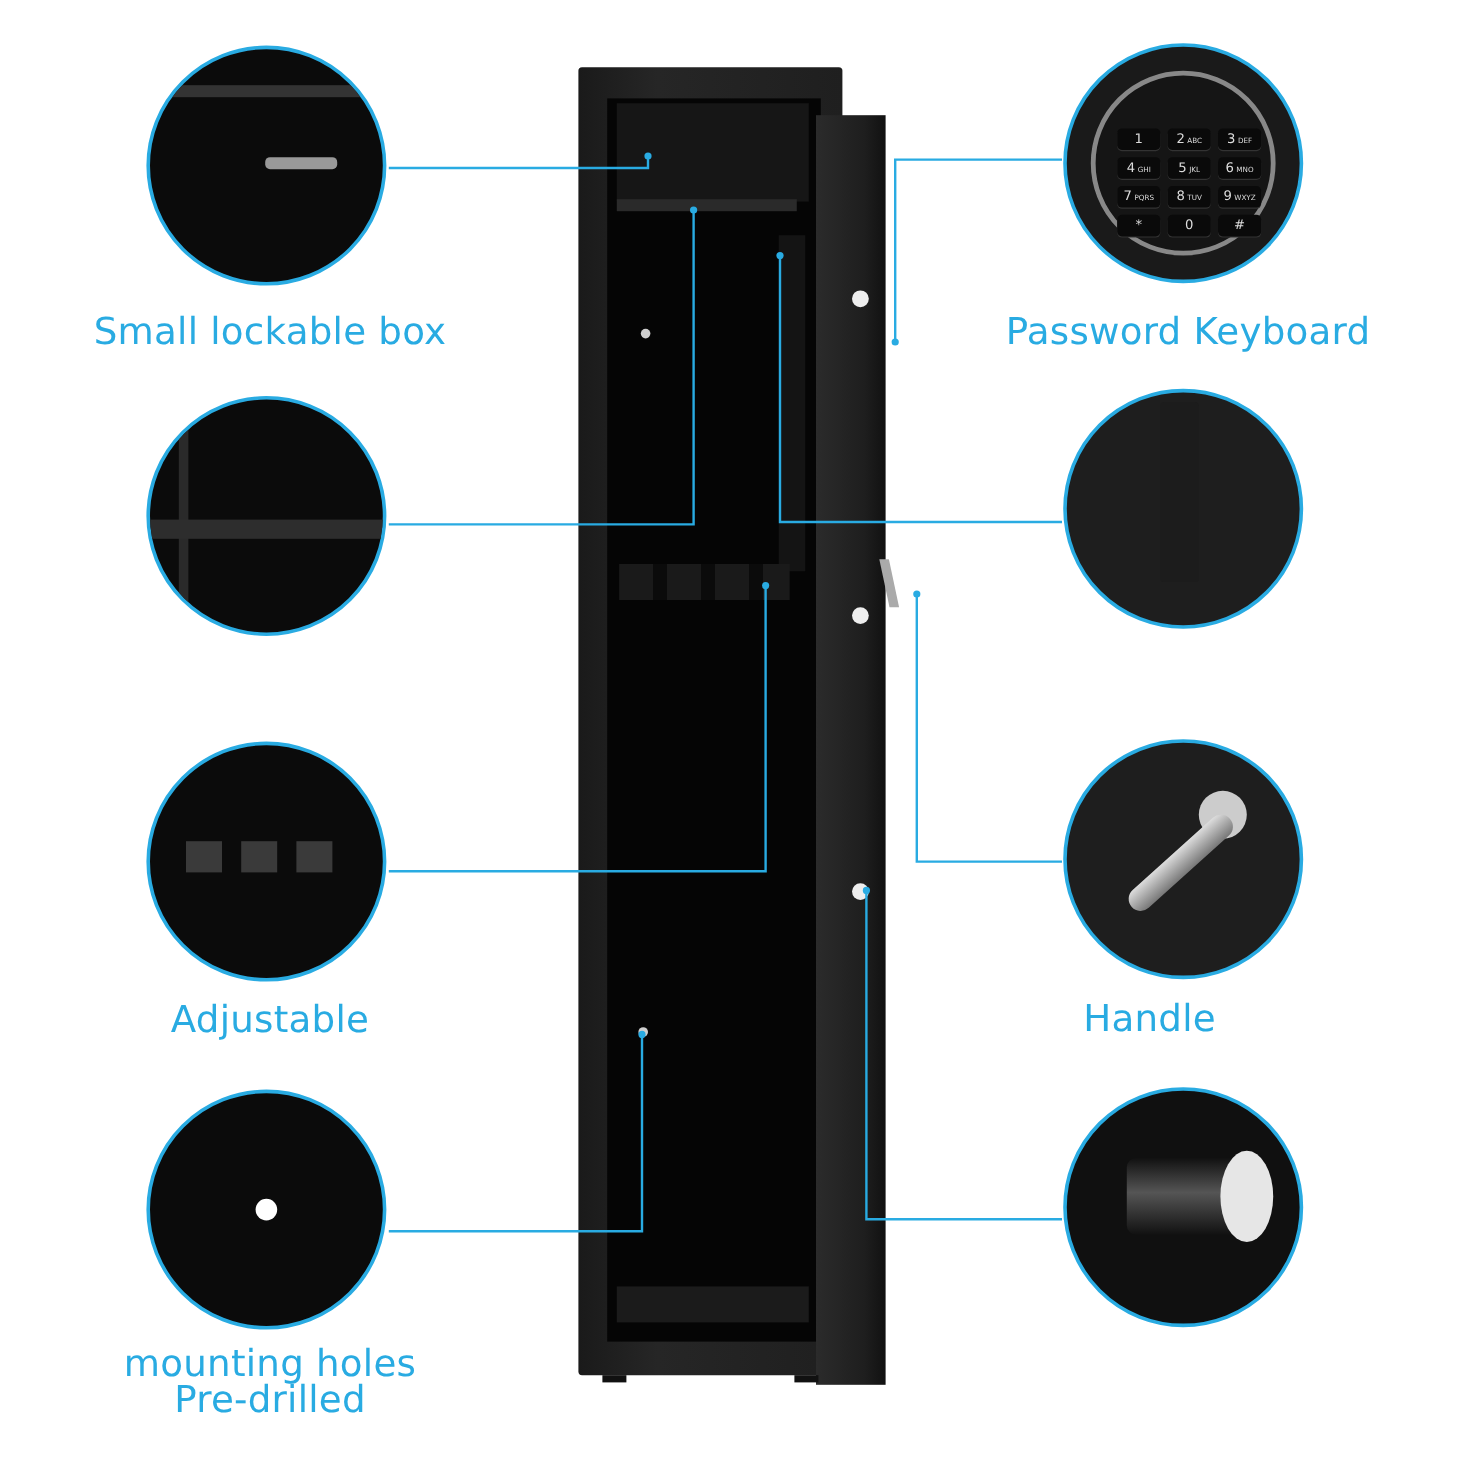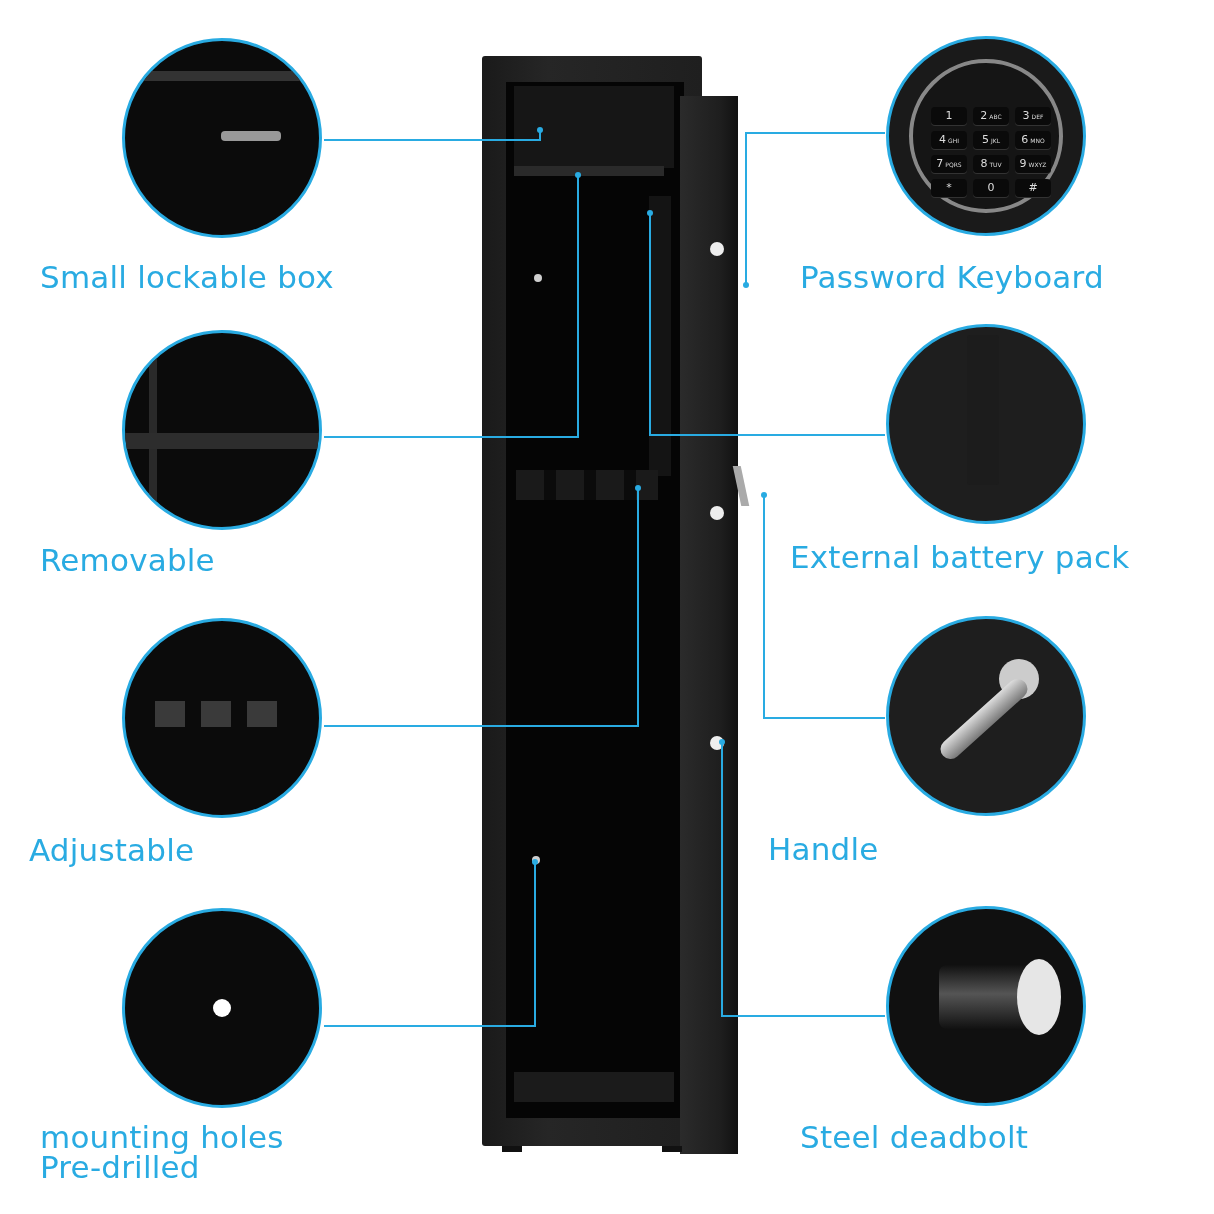--- a/index.html
+++ b/index.html
@@ -1,20 +1,20 @@
 <!DOCTYPE html>
 <html><head>
 <meta charset="utf-8">
 <style>
   html,body{margin:0;padding:0;background:#ffffff;}
   body{width:1214px;height:1214px;position:relative;overflow:hidden;font-family:"DejaVu Sans","Liberation Sans",sans-serif;}
   .stage{position:absolute;left:0;top:0;width:1214px;height:1214px;}
   .leaders{position:absolute;left:0;top:0;width:1214px;height:1214px;pointer-events:none;z-index:3;}
   .circle{position:absolute;width:200px;height:200px;border-radius:50%;border:3px solid #29abe2;box-sizing:border-box;overflow:hidden;background:#0b0b0b;z-index:2;}
-  .label{position:absolute;color:#29abe2;font-size:31px;line-height:30px;text-align:left;font-weight:500;letter-spacing:0.2px;z-index:2;}
+  .label{position:absolute;color:#29abe2;font-size:31px;line-height:30px;text-align:center;font-weight:500;letter-spacing:0.2px;z-index:2;}
   
   .safe{position:absolute;left:482px;top:56px;width:262px;height:1098px;z-index:1;}
   .safe .frame{position:absolute;left:0;top:0;width:220px;height:1090px;background:linear-gradient(90deg,#1a1a1a,#262626 30%,#1f1f1f);border-radius:3px;}
   .safe .inner{position:absolute;left:24px;top:26px;width:178px;height:1036px;background:#050505;}
   .safe .box{position:absolute;left:32px;top:30px;width:160px;height:82px;background:#161616;}
   .safe .shelf{position:absolute;left:32px;top:110px;width:150px;height:10px;background:#2a2a2a;}
   .safe .rack{position:absolute;left:34px;top:414px;width:142px;height:30px;background:repeating-linear-gradient(90deg,#1a1a1a 0 28px,#0b0b0b 28px 40px);}
   .safe .bracket{position:absolute;left:167px;top:140px;width:22px;height:280px;background:#141414;}
   .safe .floor{position:absolute;left:32px;top:1016px;width:160px;height:30px;background:#1b1b1b;}
   .safe .door{position:absolute;left:198px;top:40px;width:58px;height:1058px;background:linear-gradient(90deg,#2b2b2b,#1e1e1e 70%,#111);}
@@ -89,29 +89,28 @@
     <div class="shelf-edge" style="top:30px;height:10px;background:#333"></div>
     <div class="lock-key"></div>
   </div>
   <div class="label" style="left:40px;top:262px;width:370px">Small lockable box</div>
 
   <div class="circle" style="left:122px;top:330px">
     <div class="shelf-post"></div>
     <div class="shelf-edge"></div>
   </div>
   <div class="label" style="left:40px;top:545px;width:370px">
-    <div>Removable</div>
   </div>
 
   <div class="circle" style="left:122px;top:618px">
     <div class="foam" style="left:30px"></div>
     <div class="foam" style="left:76px"></div>
     <div class="foam" style="left:122px"></div>
   </div>
-  <div class="label" style="left:29px;top:835px;width:370px">
+  <div class="label" style="left:40px;top:835px;width:370px">
     <div>Adjustable</div>
   </div>
 
   <div class="circle" style="left:122px;top:908px">
     <div class="hole-white"></div>
   </div>
   <div class="label" style="left:40px;top:1122px;width:370px">
     <div>mounting holes</div>
     <div>Pre-drilled</div>
   </div>
@@ -132,27 +131,25 @@
         <div class="key"><span>0</span></div>
         <div class="key"><span>#</span></div>
       </div>
     </div>
   </div>
   <div class="label" style="left:800px;top:262px;width:380px">Password Keyboard</div>
 
   <div class="circle" style="left:886px;top:324px;background:#1e1e1e">
     <div class="battery"></div>
   </div>
-  <div class="label" style="left:790px;top:542px;width:400px">External battery pack</div>
 
   <div class="circle" style="left:886px;top:616px;background:#1e1e1e">
     <div class="lever-base"></div>
     <div class="lever"></div>
   </div>
   <div class="label" style="left:768px;top:834px;width:380px">Handle</div>
 
   <div class="circle" style="left:886px;top:906px;background:#101010">
     <div class="bolt"></div>
     <div class="bolt-end"></div>
   </div>
-  <div class="label" style="left:800px;top:1122px;width:380px">Steel deadbolt</div>
 
 </div>
 
 </body></html>

